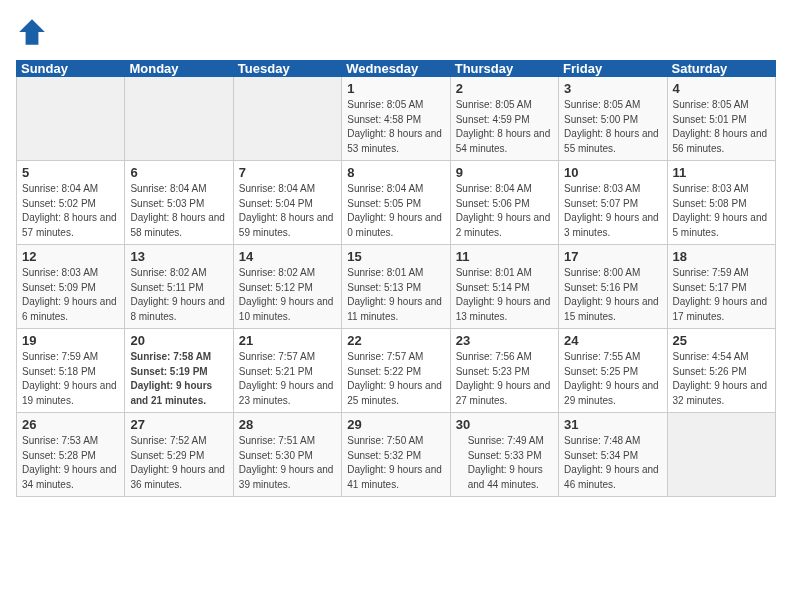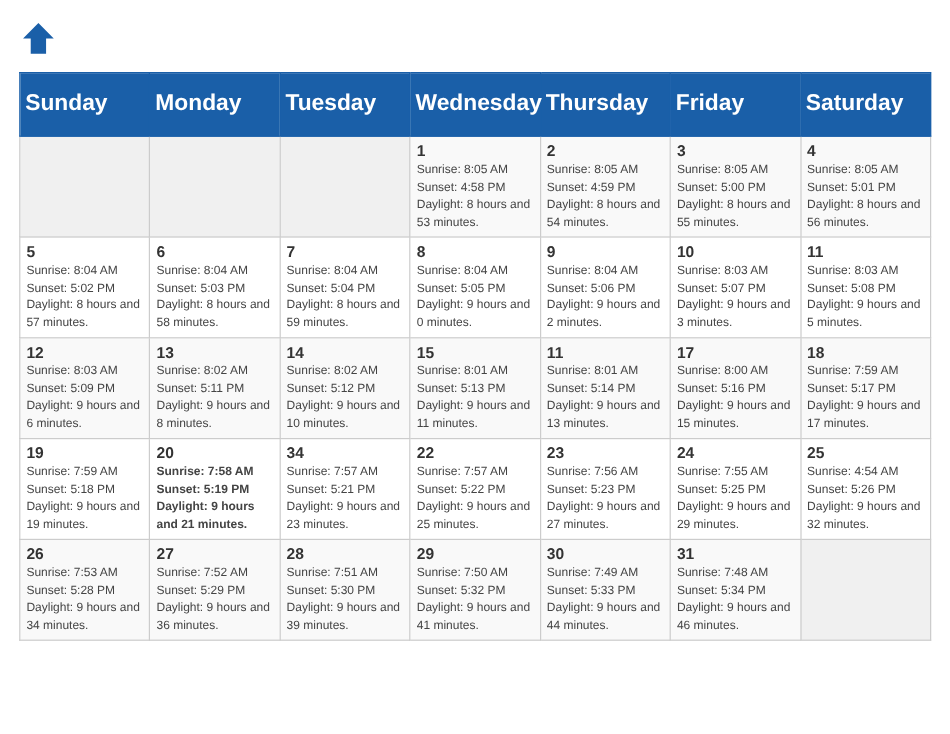--- a/index.html
+++ b/index.html
@@ -47,22 +47,22 @@
       color: #555;
     }
     table {
       width: 100%;
       border-collapse: collapse;
       table-layout: fixed;
     }
     thead th {
       background-color: #1a5fa8;
       color: #fff;
-      padding: 15px 4px;
-      font-size: 19px;
+      padding: 0 4px;
+      font-size: 13px;
       font-weight: bold;
       text-align: left;
       border: 1px solid #1a5fa8;
     }
     tbody td {
       border: 1px solid #ccc;
       vertical-align: top;
       padding: 4px 5px;
       font-size: 10.5px;
       color: #333;
@@ -243,21 +243,21 @@
 Sunset: 5:18 PM
 Daylight: 9 hours and 19 minutes.</div>
         </td>
         <td>
           <div class="day-number">20</div>
           <div class="day-info" style="white-space: pre-line; font-weight: bold;">Sunrise: 7:58 AM
 Sunset: 5:19 PM
 Daylight: 9 hours and 21 minutes.</div>
         </td>
         <td>
-          <div class="day-number">34</div>
+          <div class="day-number">21</div>
           <div class="day-info" style="white-space: pre-line;">Sunrise: 7:57 AM
 Sunset: 5:21 PM
 Daylight: 9 hours and 23 minutes.</div>
         </td>
         <td>
           <div class="day-number">22</div>
           <div class="day-info" style="white-space: pre-line;">Sunrise: 7:57 AM
 Sunset: 5:22 PM
 Daylight: 9 hours and 25 minutes.</div>
         </td>
@@ -300,21 +300,21 @@
 Daylight: 9 hours and 39 minutes.</div>
         </td>
         <td>
           <div class="day-number">29</div>
           <div class="day-info" style="white-space: pre-line;">Sunrise: 7:50 AM
 Sunset: 5:32 PM
 Daylight: 9 hours and 41 minutes.</div>
         </td>
         <td>
           <div class="day-number">30</div>
-          <div class="day-info" style="white-space: pre-line;">Sunrise: 7:49 AM
+          <div class="day-info" style="white-space: pre-line; margin-left: 12px;">Sunrise: 7:49 AM
 Sunset: 5:33 PM
 Daylight: 9 hours and 44 minutes.</div>
         </td>
         <td>
           <div class="day-number">31</div>
           <div class="day-info" style="white-space: pre-line;">Sunrise: 7:48 AM
 Sunset: 5:34 PM
 Daylight: 9 hours and 46 minutes.</div>
         </td>
         <td class="empty-cell"></td>

